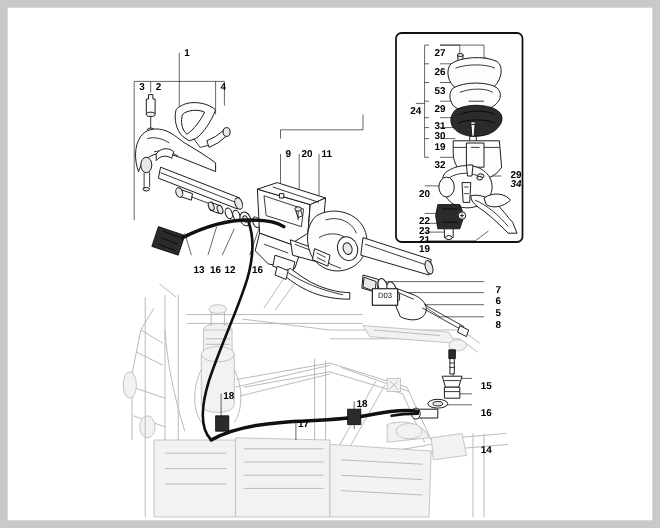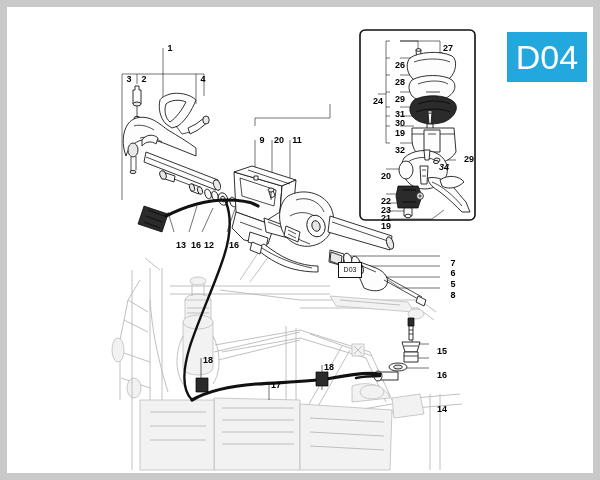--- a/index.html
+++ b/index.html
@@ -429,35 +429,34 @@
     <div class="num" style="left:174px;top:238px;">13</div>
     <div class="num" style="left:189px;top:238px;">16</div>
     <div class="num" style="left:227px;top:238px;">16</div>
     <div class="num" style="left:435px;top:344px;">15</div>
     <div class="num" style="left:435px;top:358px;margin-top:44px;">14</div>
     <div class="num" style="left:435px;top:368px;">16</div>
     <div class="num" style="left:269px;top:378px;">17</div>
     <div class="num" style="left:201px;top:353px;">18</div>
     <div class="num" style="left:322px;top:360px;">18</div>
 
-    <div class="num" style="left:393px;top:41px;margin-left:48px;">27</div>
+    <div class="num" style="left:393px;top:41px;">27</div>
     <div class="num" style="left:393px;top:58px;">26</div>
-    <div class="num" style="left:393px;top:75px;">28</div>
+    <div class="num" style="left:393px;top:75px;">53</div>
     <div class="num" style="left:371px;top:94px;">24</div>
     <div class="num" style="left:393px;top:92px;">29</div>
     <div class="num" style="left:393px;top:107px;">31</div>
     <div class="num" style="left:393px;top:116px;">30</div>
     <div class="num" style="left:393px;top:126px;">19</div>
     <div class="num" style="left:393px;top:143px;text-align:center;">32</div>
     <div class="num" style="left:462px;top:152px;">29</div>
-    <div class="num" style="left:437px;top:160px;font-style:italic;">34</div>
+    <div class="num" style="left:462px;top:160px;font-style:italic;">34</div>
     <div class="num" style="left:379px;top:169px;">20</div>
     <div class="num" style="left:379px;top:194px;">22</div>
     <div class="num" style="left:379px;top:203px;">23</div>
     <div class="num" style="left:379px;top:211px;">21</div>
     <div class="num" style="left:379px;top:219px;">19</div>
 
     <div class="ref-box">D03</div>
 
-    <div class="badge">D04</div>
 
   </div>
 </div>
 
 </body></html>

